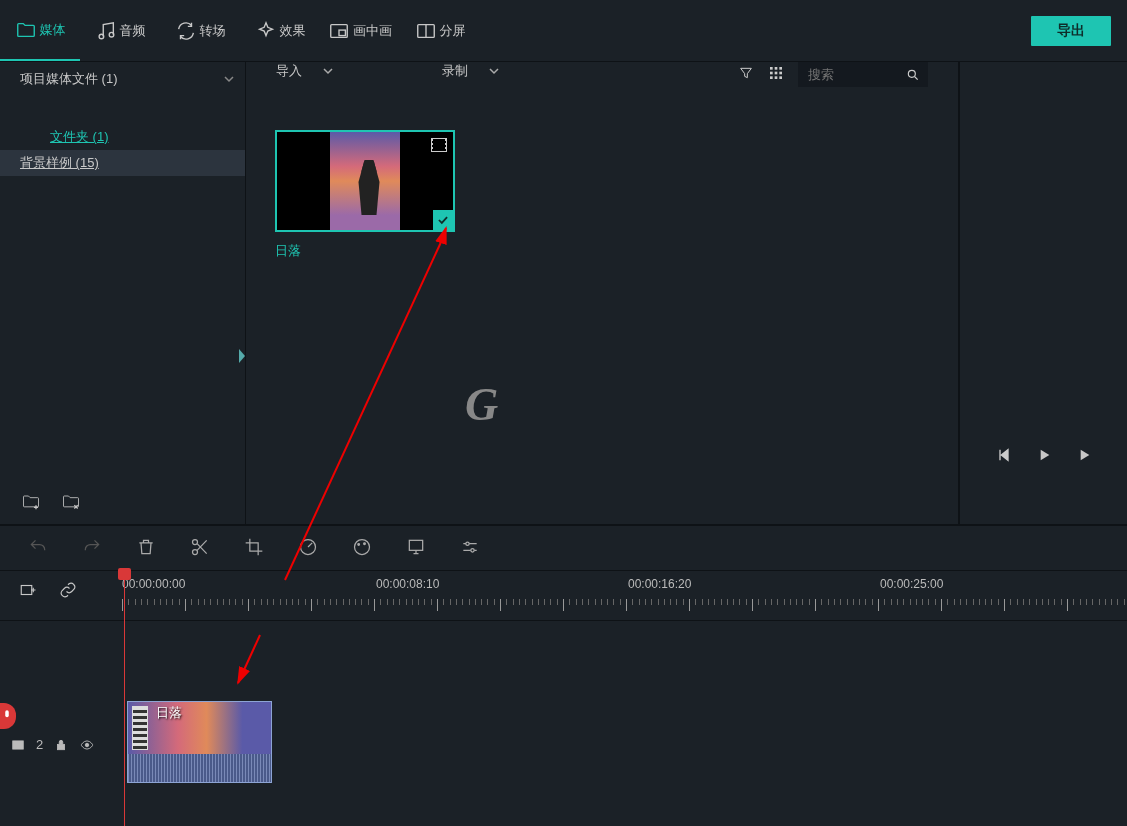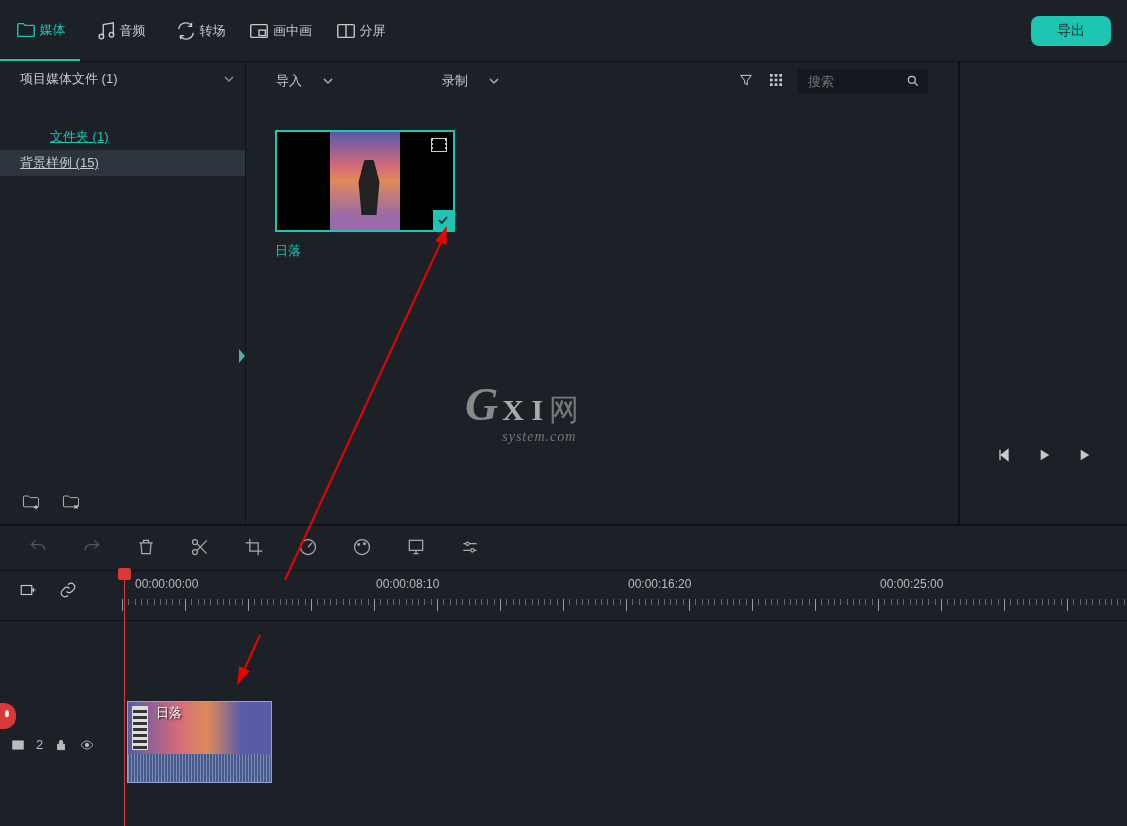--- a/index.html
+++ b/index.html
@@ -19,22 +19,22 @@
   display: flex; flex-direction: row;
   align-items: center; justify-content: center;
   width: 80px; cursor: pointer; gap: 3px;
   color: #c8c8c8;
 }
 .top-tab.active { color: #1ec5b2; border-bottom: 2px solid #1ec5b2; }
 .top-tab svg { width: 22px; height: 22px; }
 .export-btn {
   margin-left: auto; align-self: center; margin-right: 16px;
   background: #1ec5b2; color: #0e2e2a;
-  padding: 6px 26px; border: none; border-radius: 8px;
-  font-size: 14px; font-weight: 400; cursor: pointer;
+  padding: 6px 26px; border: none; border-radius: 1px;
+  font-size: 14px; font-weight: 700; cursor: pointer;
 }
 .main-row { display: flex; height: 462px; }
 .sidebar {
   width: 246px; background: #1b2127;
   border-right: 1px solid #0e1216; position: relative;
 }
 .sidebar-list { padding-top: 4px; }
 .sidebar-item {
   display: flex; align-items: flex-end;
   padding: 4px 10px 4px 20px; height: 26px;
@@ -48,21 +48,21 @@
   transform: rotate(0deg);
 }
 .sidebar-bottom {
   position: absolute; bottom: 10px; left: 20px;
   display: flex; gap: 18px;
 }
 .sidebar-bottom svg { width: 22px; height: 20px; stroke: #c8c8c8; fill: none; cursor: pointer; }
 
 .media-panel { flex: 1; background: #1b2127; border-right: 2px solid #0e1216; position: relative; }
 .media-toolbar {
-  height: 38px; display: flex; align-items: center;
+  height: 38px; display: flex; align-items: flex-start;
   padding: 0 30px; gap: 34px;
 }
 .dropdown { display: flex; align-items: center; gap: 20px; color: #c8c8c8; cursor: pointer; }
 .media-right-icons { margin-left: auto; display: flex; align-items: center; gap: 14px; }
 .search-box {
   background: #14191f; border: none; color: #999;
   padding: 5px 10px; width: 130px; font-size: 13px;
 }
 .search-wrap { position: relative; display: flex; align-items: center; }
 .search-wrap .mag { position: absolute; right: 8px; }
@@ -216,20 +216,26 @@
         <circle cx="7" cy="18" r="2.5"></circle>
         <circle cx="18" cy="16" r="2.5"></circle>
       </svg>
     <span>音频</span>
   </div>
   <div class="top-tab">
     <svg viewBox="0 0 24 24" fill="none" stroke="currentColor" stroke-width="1.5">
         <path d="M4 10a8 8 0 0 1 14-4M20 14a8 8 0 0 1-14 4M18 3v4h-4M6 21v-4h4"></path>
       </svg>
     <span>转场</span>
+  </div>
+  <div class="top-tab">
+    <svg viewBox="0 0 24 24" fill="none" stroke="currentColor" stroke-width="1.5">
+        <path d="M12 3l2 5 5 2-5 2-2 5-2-5-5-2 5-2 2-5z"></path>
+      </svg>
+    <span>效果</span>
   </div>
   <div class="top-tab">
     <svg viewBox="0 0 24 24" fill="none" stroke="currentColor" stroke-width="1.5">
         <rect x="3" y="5" width="18" height="14" rx="1"></rect>
         <rect x="12" y="11" width="7" height="6"></rect>
       </svg>
     <span>画中画</span>
   </div>
   <div class="top-tab">
     <svg viewBox="0 0 24 24" fill="none" stroke="currentColor" stroke-width="1.5">
@@ -340,27 +346,20 @@
   <div class="check">
     <svg width="14" height="14" viewBox="0 0 24 24" fill="none" stroke="#0e2e2a" stroke-width="3">
         <path d="M5 12l5 5 9-10"></path>
       </svg>
   </div>
 </div>
 <div class="thumb-label">日落</div>
 
 <div class="watermark">
   <span class="big">G</span>
-  <span style="display:flex;flex-direction:column;align-items:flex-start;">
-    <span style="display:flex;gap:6px;align-items:baseline;">
-      <span class="mid">X I</span>
-      <span class="han">网</span>
-    </span>
-    <span class="sub">system.com</span>
-  </span>
 </div>
 
 <div class="edit-toolbar">
   <span class="disabled"><svg viewBox="0 0 24 24">
         <path d="M9 14l-5-5 5-5M4 9h10a6 6 0 0 1 6 6v1"></path>
       </svg></span>
   <span class="disabled"><svg viewBox="0 0 24 24">
         <path d="M15 14l5-5-5-5M20 9H10a6 6 0 0 0-6 6v1"></path>
       </svg></span>
   <span><svg viewBox="0 0 24 24">
@@ -397,21 +396,21 @@
   <div class="timeline-left-ctrl">
     <span><svg viewBox="0 0 24 24">
           <rect x="3" y="6" width="14" height="12"></rect>
           <path d="M19 9v6M16 12h6"></path>
         </svg></span>
     <span><svg viewBox="0 0 24 24">
           <path d="M10 14a5 5 0 0 0 7 0l3-3a5 5 0 0 0-7-7l-1 1M14 10a5 5 0 0 0-7 0l-3 3a5 5 0 0 0 7 7l1-1"></path>
         </svg></span>
   </div>
   <div class="ruler">
-    <span class="time-label" style="left:13px">00:00:00:00</span>
+    <span class="time-label" style="left:0">00:00:00:00</span>
     <span class="time-label" style="left:254px">00:00:08:10</span>
     <span class="time-label" style="left:506px">00:00:16:20</span>
     <span class="time-label" style="left:758px">00:00:25:00</span>
     <div class="ticks">
         <div class="tick major" style="left: 0px;"></div>
         <div class="tick minor" style="left: 6.3px;"></div>
         <div class="tick minor" style="left: 12.6px;"></div>
         <div class="tick minor" style="left: 18.9px;"></div>
         <div class="tick minor" style="left: 25.2px;"></div>
         <div class="tick minor" style="left: 31.5px;"></div>

